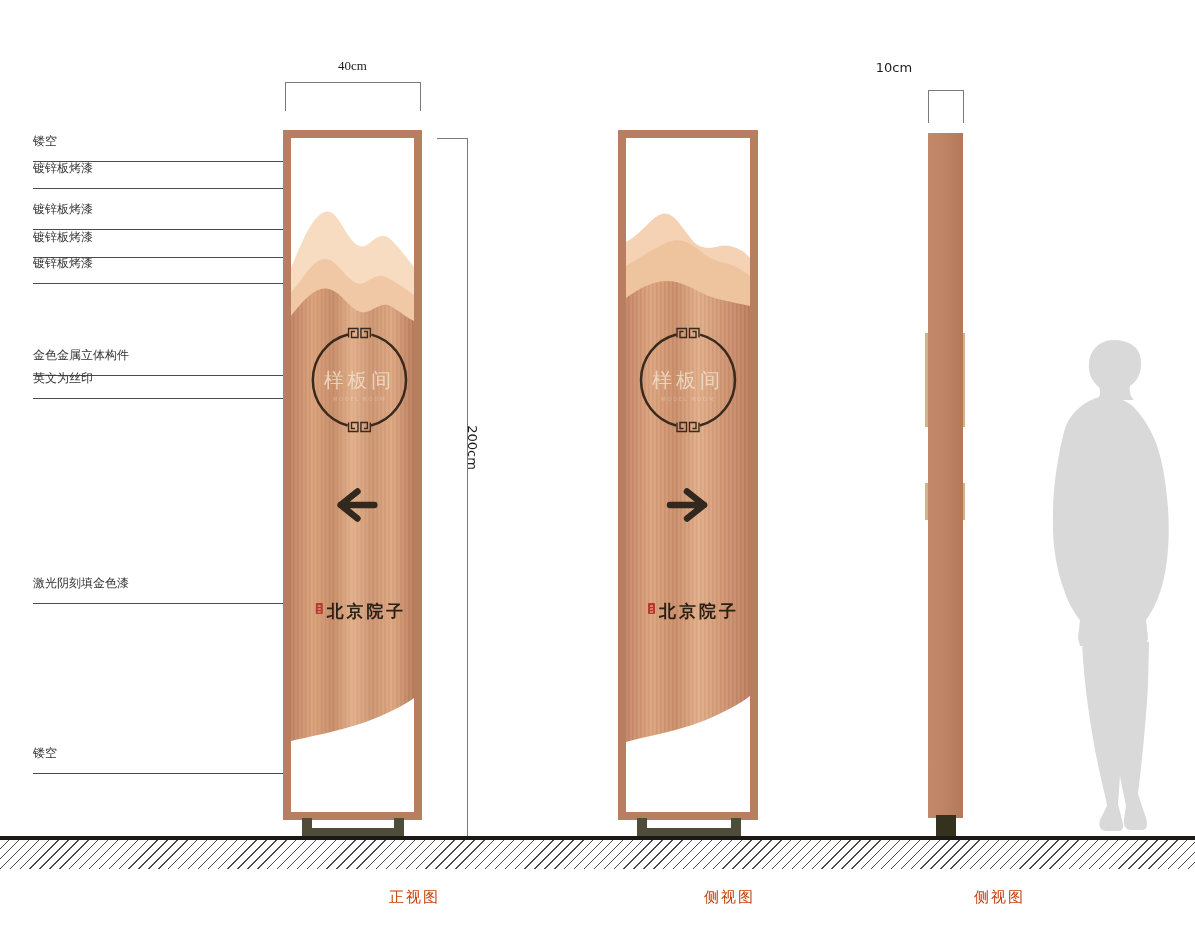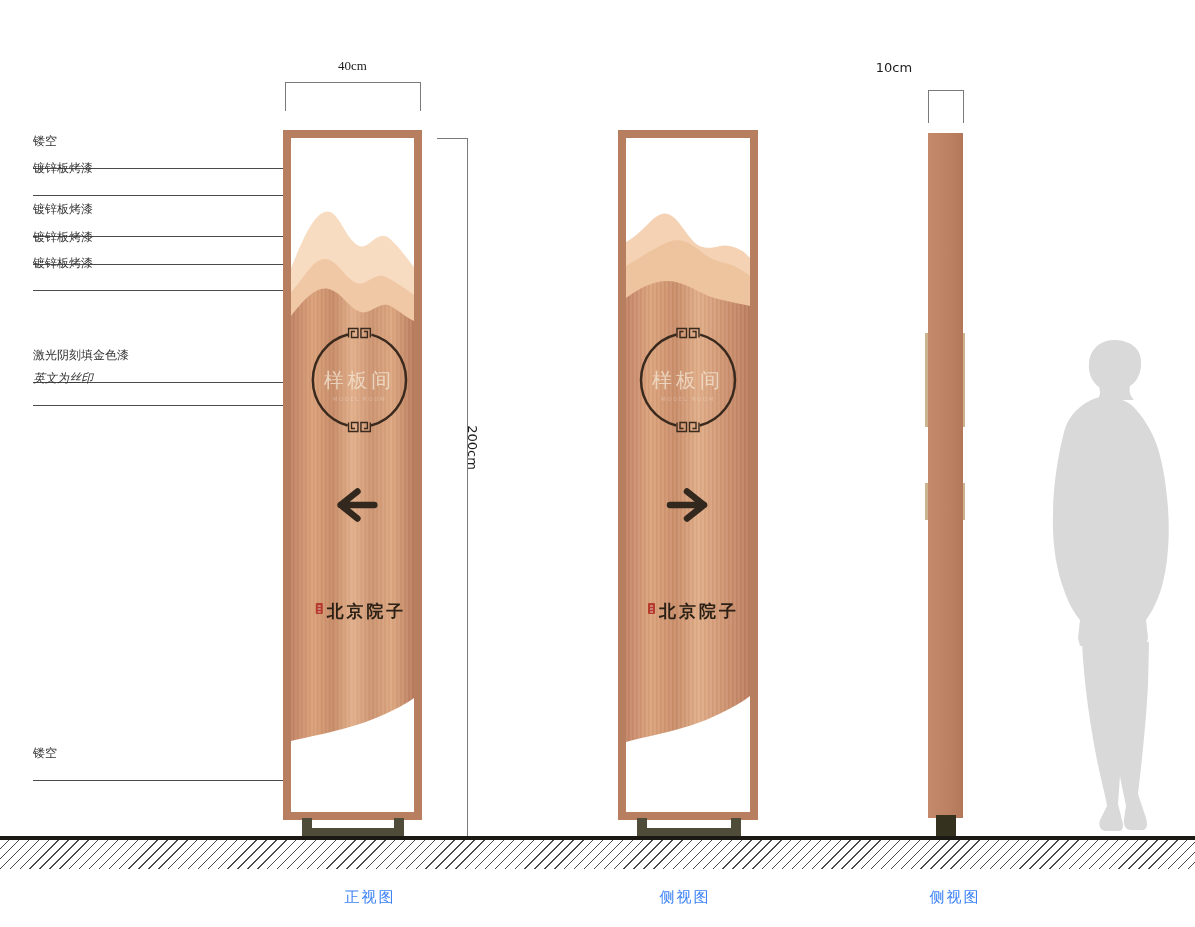--- a/index.html
+++ b/index.html
@@ -2,21 +2,21 @@
 <html><head>
 <meta charset="utf-8">
 <style>
   html,body{margin:0;padding:0;}
   body{width:1195px;height:927px;position:relative;background:#ffffff;
        font-family:"DejaVu Sans",sans-serif;overflow:hidden;}
   .stage{position:absolute;inset:0;}
 
   
   .ann{position:absolute;left:33px;border-bottom:1px solid #4b4b4b;
-       font-size:12px;line-height:14px;color:#333;padding-bottom:20px;}
+       font-size:12px;line-height:14px;color:#333;padding-bottom:13px;}
 
   
   .dim-text{position:absolute;font-size:13px;color:#1c1c1c;text-align:center;}
   .bracket{position:absolute;border-top:1px solid #7a7a7a;
            border-left:1px solid #7a7a7a;border-right:1px solid #7a7a7a;}
   .vline{position:absolute;background:#7a7a7a;}
 
   
   .panel{position:absolute;border:8px solid #b87e60;background:#fff;}
   .panel svg{display:block;width:100%;height:100%;}
@@ -28,37 +28,38 @@
 
   
   .foot{position:absolute;background:#4f4c3a;}
   .foot-dark{position:absolute;background:#35311f;}
 
   
   .ground-line{position:absolute;left:0;top:836px;width:1195px;height:4px;background:#1c1814;z-index:6;}
   .ground-hatch{position:absolute;left:0;top:840px;width:1195px;height:29px;
       background:repeating-linear-gradient(135deg,#ffffff 0px,#ffffff 6px,#4a4a4a 6px,#4a4a4a 7px);}
 
-  .caption{position:absolute;top:888px;width:140px;text-align:center;
-           font-size:15px;color:#3b82f6;letter-spacing:2px;}
+  .caption{position:absolute;top:888px;width:140px;text-align:right;
+           font-size:15px;color:#c2410c;letter-spacing:2px;}
 
   .person-svg{position:absolute;left:1038px;top:336px;}
 </style>
 </head>
 <body>
 
 <div class="stage">
 
   <div class="ann" style="top:134px;width:272px;"><span>镂空</span></div>
   <div class="ann" style="top:161px;width:250px;"><span>镀锌板烤漆</span></div>
   <div class="ann" style="top:202px;width:292px;"><span>镀锌板烤漆</span></div>
   <div class="ann" style="top:230px;width:257px;"><span>镀锌板烤漆</span></div>
   <div class="ann" style="top:256px;width:259px;"><span>镀锌板烤漆</span></div>
-  <div class="ann" style="top:348px;width:297px;"><span>激光阴刻填金色漆</span></div>
-  <div class="ann" style="top:371px;width:299px;font-style:italic;"><span>英文为丝印</span></div>
+  <div class="ann" style="top:348px;width:297px;"><span>金色金属立体构件</span></div>
+  <div class="ann" style="top:371px;width:299px;"><span>英文为丝印</span></div>
+  <div class="ann" style="top:576px;width:277px;"><span>激光阴刻填金色漆</span></div>
   <div class="ann" style="top:746px;width:269px;"><span>镂空</span></div>
 
   <div class="dim-text" style="left:285px;top:58px;width:135px;font-family:Liberation Serif, serif;">40cm</div>
   <div class="bracket" style="left:285px;top:82px;width:134px;height:28px;"></div>
 
   <div class="dim-text" style="left:858px;top:60px;width:72px;">10cm</div>
   <div class="bracket" style="left:928px;top:90px;width:34px;height:32px;"></div>
 
   <div class="vline" style="left:437px;top:138px;width:30px;height:1px;"></div>
   <div class="vline" style="left:467px;top:138px;width:1px;height:700px;"></div>

